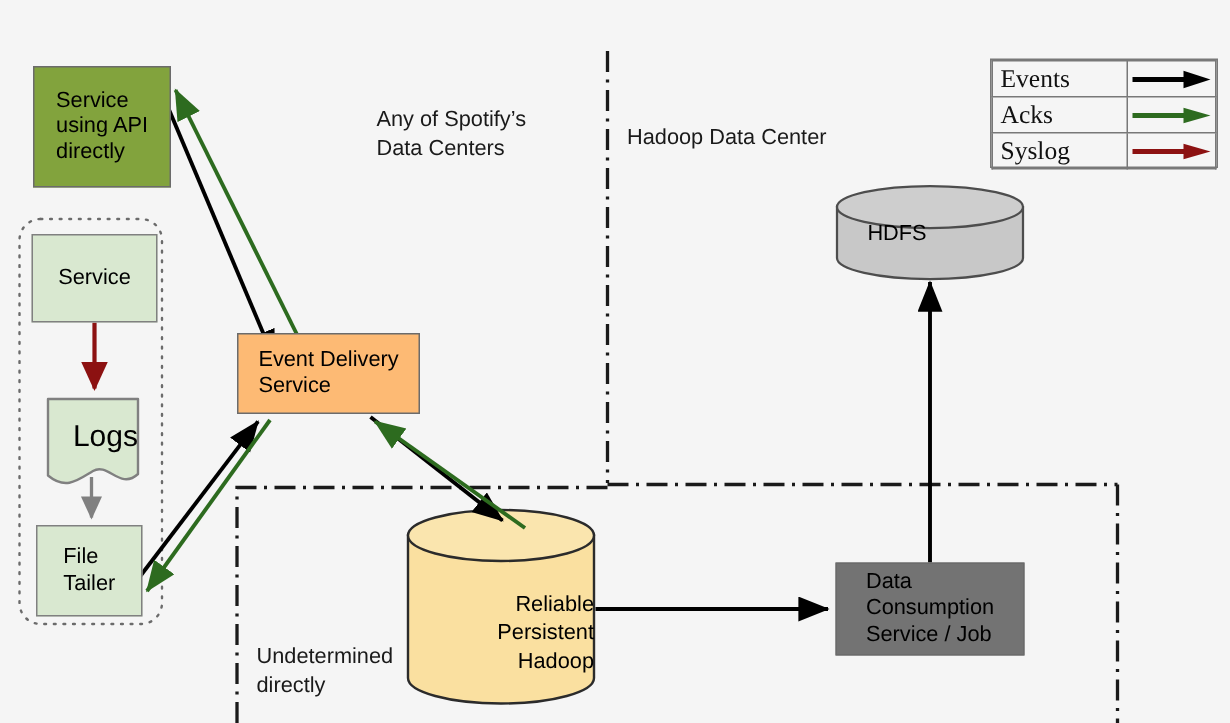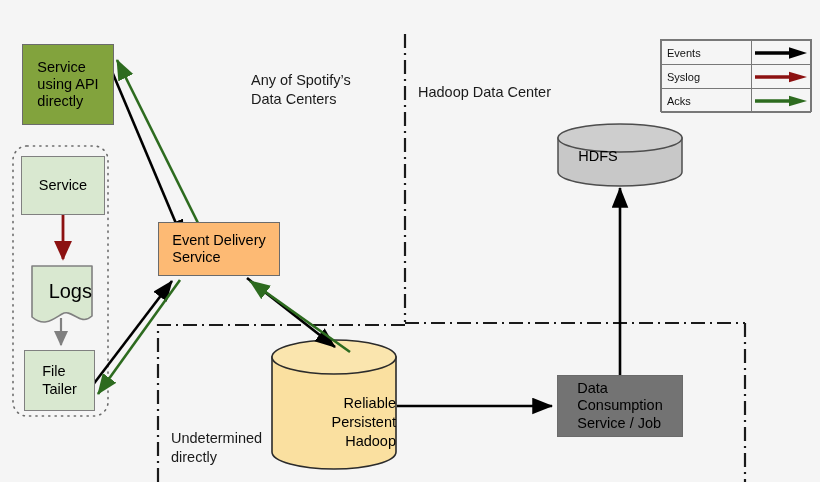--- a/index.html
+++ b/index.html
@@ -139,25 +139,26 @@
     z-index: 7;
   }
   .legend table {
     width: 100%;
     height: 100%;
     border-collapse: collapse;
     table-layout: fixed;
   }
   .legend td {
     border: 1.3px solid #787878;
-    font-size: 11px;
+    font-size: 17px;
     color: #111;
     padding: 0 0 0 5px;
     vertical-align: middle;
     height: 23px;
+    font-family: Liberation Serif, serif;
   }
   .legend td.key-cell {
     width: 59%;
   }
   .legend td.arrow-cell {
     width: 41%;
     padding: 0;
     text-align: center;
   }
   .legend-arrow {
@@ -292,34 +293,34 @@
         <tr>
           <td class="key-cell">Events</td>
           <td class="arrow-cell">
             <svg class="legend-arrow" width="56" height="14" viewBox="0 0 56 14">
               <line x1="2" y1="7" x2="38" y2="7" stroke="#000000" stroke-width="3.4"></line>
               <path d="M36,1.2 L54,7 L36,12.8 Z" fill="#000000"></path>
             </svg>
           </td>
         </tr>
         <tr>
+          <td class="key-cell">Acks</td>
+          <td class="arrow-cell">
+            <svg class="legend-arrow" width="56" height="14" viewBox="0 0 56 14">
+              <line x1="2" y1="7" x2="38" y2="7" stroke="#2d6b1f" stroke-width="3.4"></line>
+              <path d="M36,1.8 L54,7 L36,12.2 Z" fill="#2d6b1f"></path>
+            </svg>
+          </td>
+        </tr>
+        <tr>
           <td class="key-cell">Syslog</td>
           <td class="arrow-cell">
             <svg class="legend-arrow" width="56" height="14" viewBox="0 0 56 14">
               <line x1="2" y1="7" x2="38" y2="7" stroke="#8c1111" stroke-width="3.4"></line>
               <path d="M36,1.8 L54,7 L36,12.2 Z" fill="#8c1111"></path>
             </svg>
           </td>
         </tr>
-        <tr>
-          <td class="key-cell">Acks</td>
-          <td class="arrow-cell">
-            <svg class="legend-arrow" width="56" height="14" viewBox="0 0 56 14">
-              <line x1="2" y1="7" x2="38" y2="7" stroke="#2d6b1f" stroke-width="3.4"></line>
-              <path d="M36,1.8 L54,7 L36,12.2 Z" fill="#2d6b1f"></path>
-            </svg>
-          </td>
-        </tr>
       </tbody>
     </table>
   </div>
 
 </div>
 
 </body></html>

